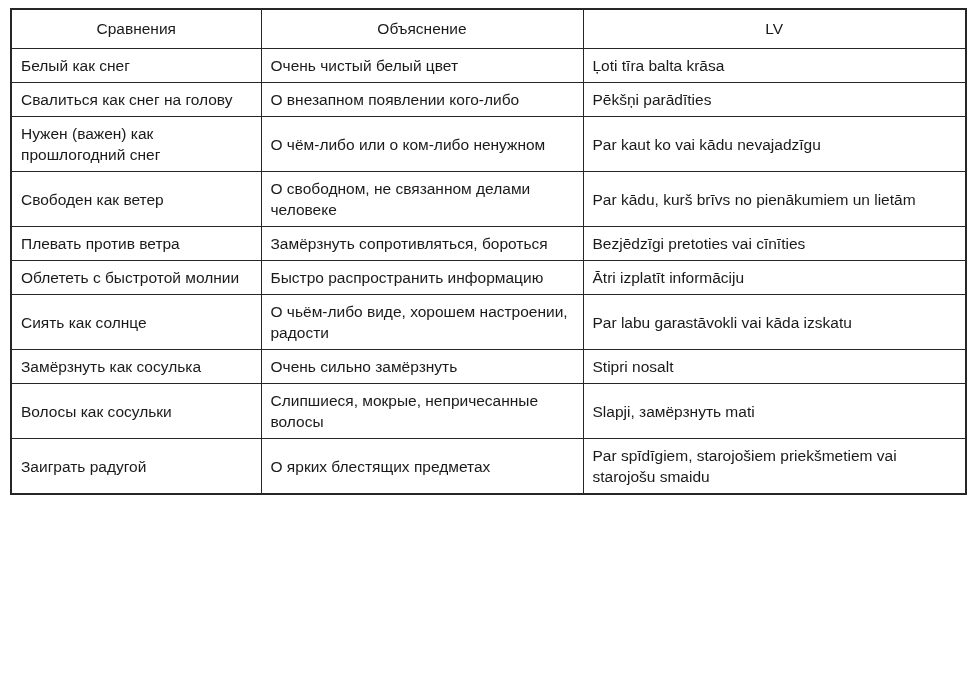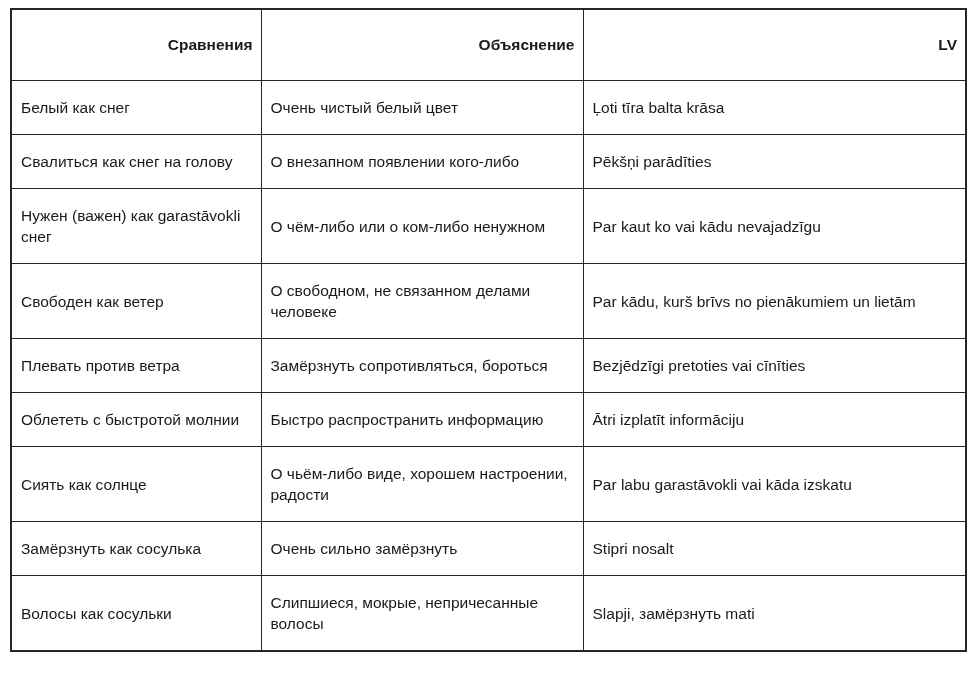--- a/index.html
+++ b/index.html
@@ -22,34 +22,34 @@
     width: 955px;
     border: 2px solid #262626;
     background: #ffffff;
   }
   table.comparisons col.c1 { width: 250px; }
   table.comparisons col.c2 { width: 322px; }
   table.comparisons col.c3 { width: 383px; }
   table.comparisons th {
     border: 1px solid #262626;
     font-size: 15.5px;
-    font-weight: 700;
-    text-align: right;
+    font-weight: 400;
+    text-align: center;
     vertical-align: middle;
-    padding: 25px 8px;
+    padding: 9px 8px;
     line-height: 20px;
     color: #1a1a1a;
   }
   table.comparisons td {
     border: 1px solid #262626;
     font-size: 15.5px;
     font-weight: 400;
     text-align: left;
     vertical-align: middle;
-    padding: 16px 9px;
+    padding: 6px 9px;
     line-height: 21px;
     color: #1a1a1a;
     word-wrap: break-word;
   }
   table.comparisons tr { background: #ffffff; }
 </style>
 </head>
 <body>
 
 <div class="page">
@@ -71,21 +71,21 @@
           <td>Белый как снег</td>
           <td>Очень чистый белый цвет</td>
           <td>Ļoti tīra balta krāsa</td>
         </tr>
         <tr>
           <td>Свалиться как снег на голову</td>
           <td>О внезапном появлении кого-либо</td>
           <td>Pēkšņi parādīties</td>
         </tr>
         <tr>
-          <td>Нужен (важен) как garastāvokli снег</td>
+          <td>Нужен (важен) как прошлогодний снег</td>
           <td>О чём-либо или о ком-либо ненужном</td>
           <td>Par kaut ko vai kādu nevajadzīgu</td>
         </tr>
         <tr>
           <td>Свободен как ветер</td>
           <td>О свободном, не связанном делами человеке</td>
           <td>Par kādu, kurš brīvs no pienākumiem un lietām</td>
         </tr>
         <tr>
           <td>Плевать против ветра</td>
@@ -105,15 +105,20 @@
         <tr>
           <td>Замёрзнуть как сосулька</td>
           <td>Очень сильно замёрзнуть</td>
           <td>Stipri nosalt</td>
         </tr>
         <tr>
           <td>Волосы как сосульки</td>
           <td>Слипшиеся, мокрые, непричесанные волосы</td>
           <td>Slapji, замёрзнуть mati</td>
         </tr>
+        <tr>
+          <td>Заиграть радугой</td>
+          <td>О ярких блестящих предметах</td>
+          <td>Par spīdīgiem, starojošiem priekšmetiem vai starojošu smaidu</td>
+        </tr>
       </tbody>
   </table>
 </div>
 
 </body></html>

